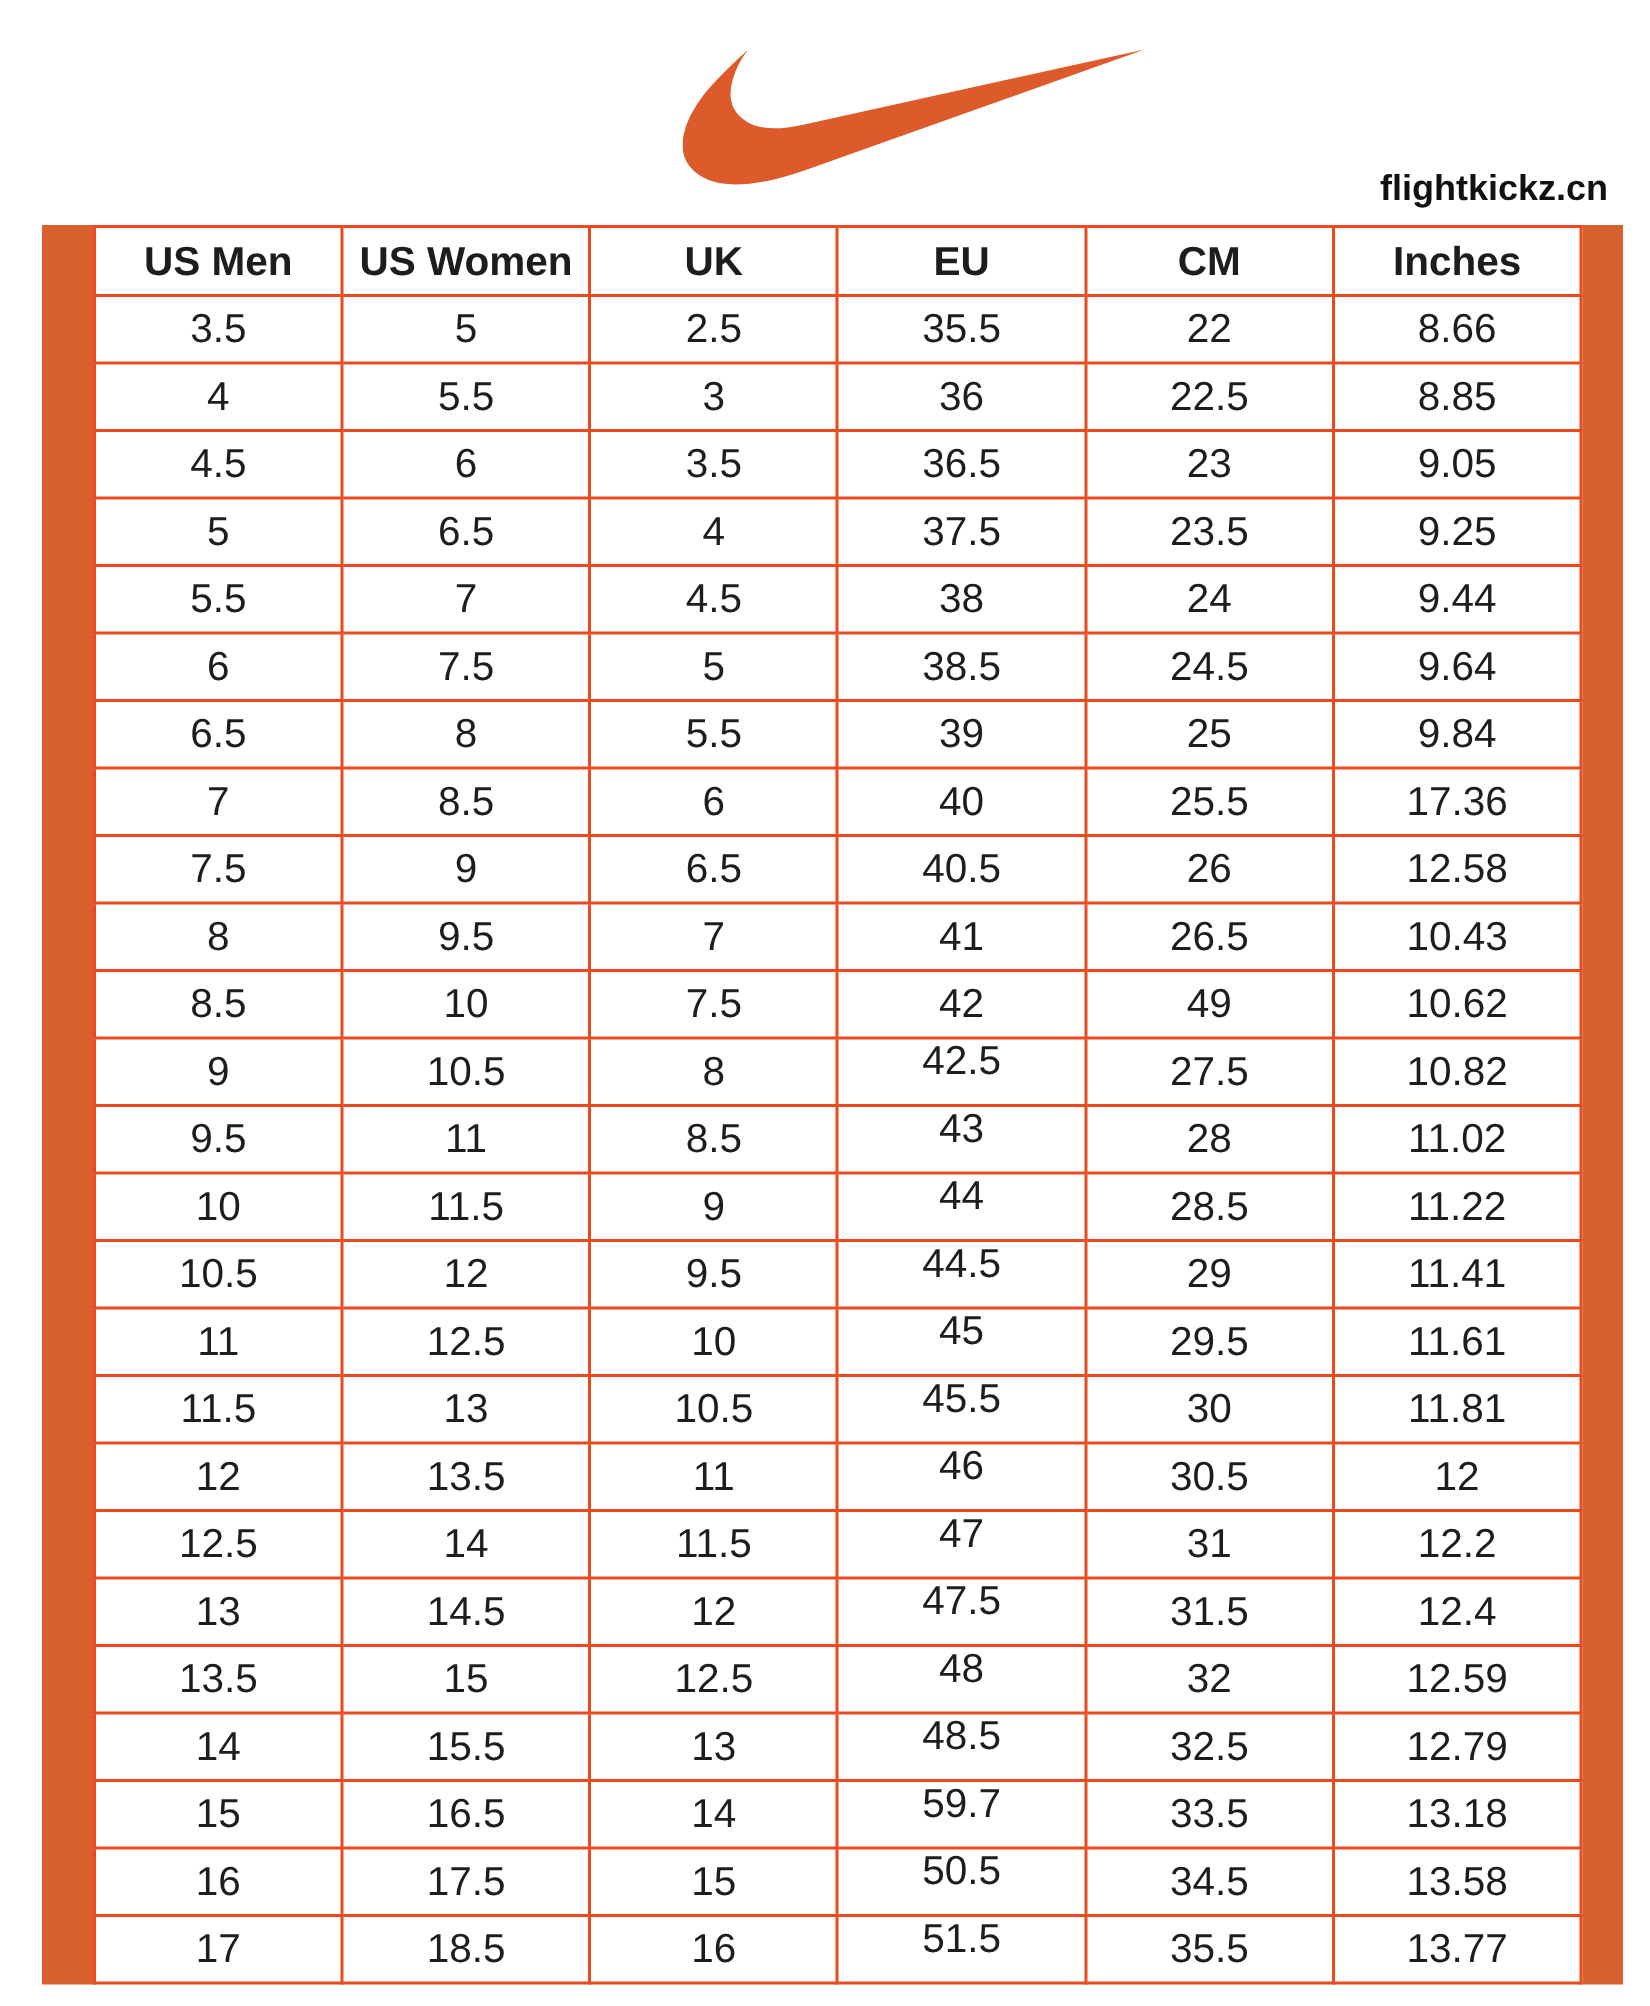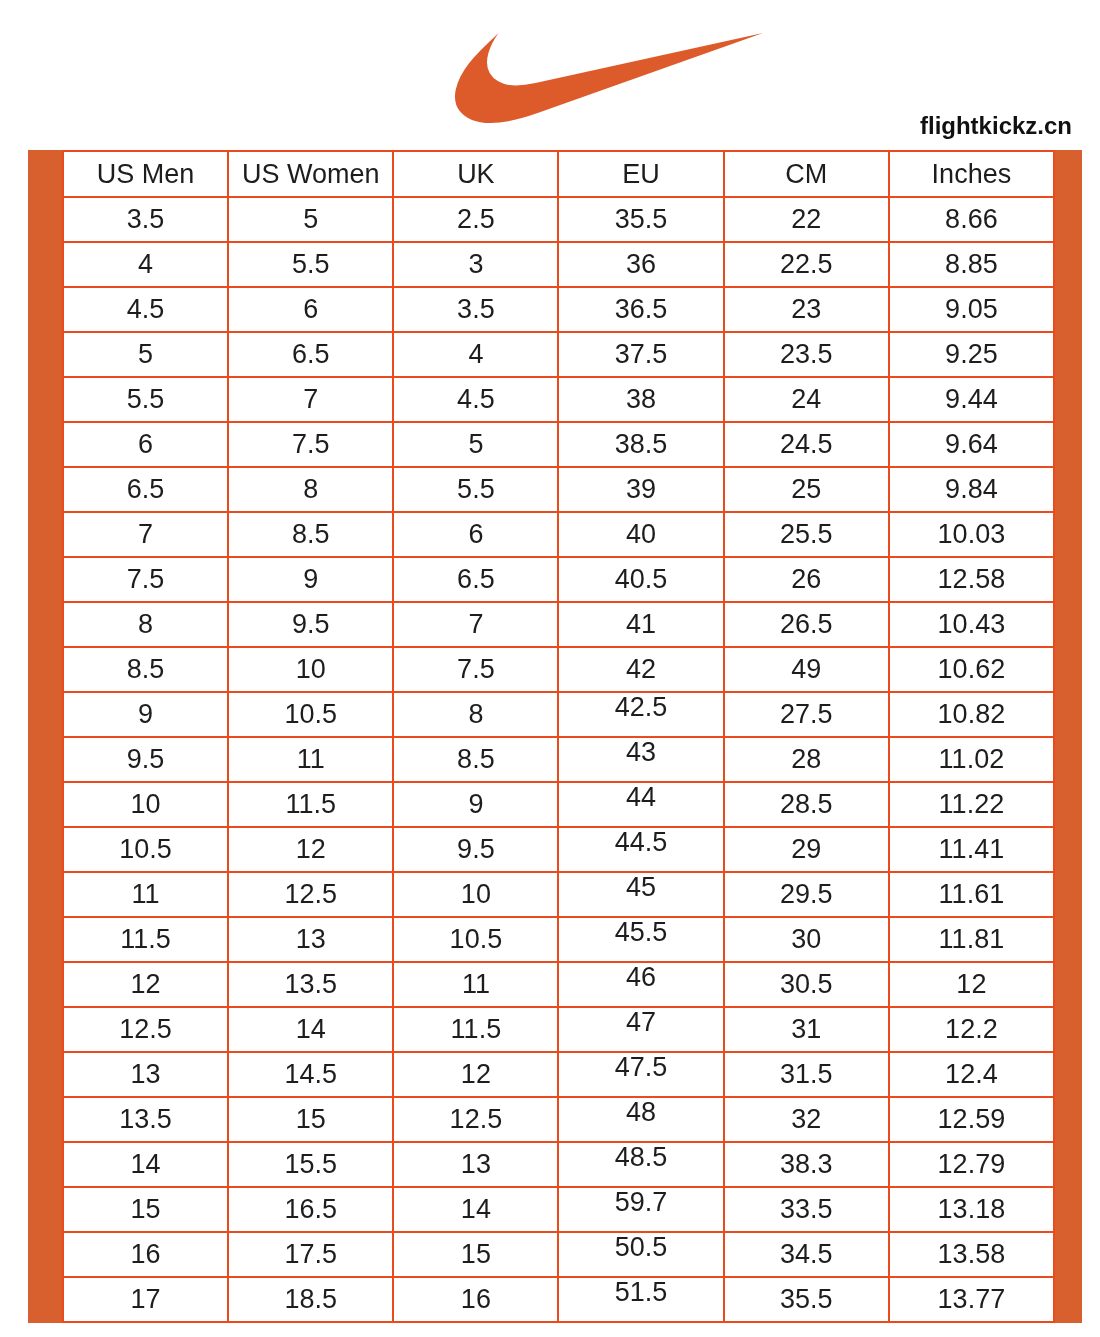--- a/index.html
+++ b/index.html
@@ -58,21 +58,21 @@
     vertical-align:middle;
     height:43px;
     padding:0;
     font-size:27px;
     font-weight:400;
     color:#1d1d1d;
     background:#ffffff;
   }
   table.size-table th{
     height:44px;
-    font-weight:400;
+    font-weight:700;
   }
   table.size-table td.eu-top{
     vertical-align:top;
     padding-top:0;
     line-height:1.05;
   }
 </style>
 </head>
 <body>
 
@@ -152,21 +152,21 @@
           <td>39</td>
           <td>25</td>
           <td>9.84</td>
         </tr>
         <tr>
           <td>7</td>
           <td>8.5</td>
           <td>6</td>
           <td>40</td>
           <td>25.5</td>
-          <td>10.03</td>
+          <td>17.36</td>
         </tr>
         <tr>
           <td>7.5</td>
           <td>9</td>
           <td>6.5</td>
           <td>40.5</td>
           <td>26</td>
           <td>12.58</td>
         </tr>
         <tr>
@@ -263,21 +263,21 @@
           <td>12.5</td>
           <td class="eu-top">48</td>
           <td>32</td>
           <td>12.59</td>
         </tr>
         <tr>
           <td>14</td>
           <td>15.5</td>
           <td>13</td>
           <td class="eu-top">48.5</td>
-          <td>38.3</td>
+          <td>32.5</td>
           <td>12.79</td>
         </tr>
         <tr>
           <td>15</td>
           <td>16.5</td>
           <td>14</td>
           <td class="eu-top">59.7</td>
           <td>33.5</td>
           <td>13.18</td>
         </tr>

